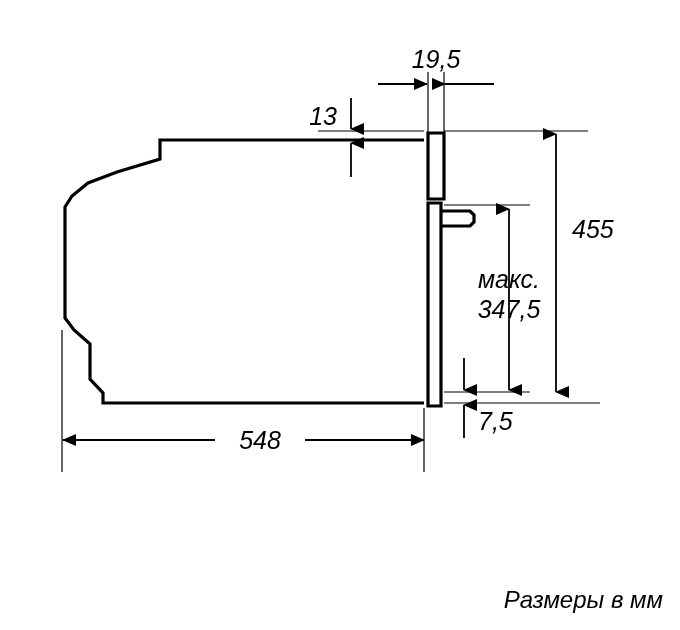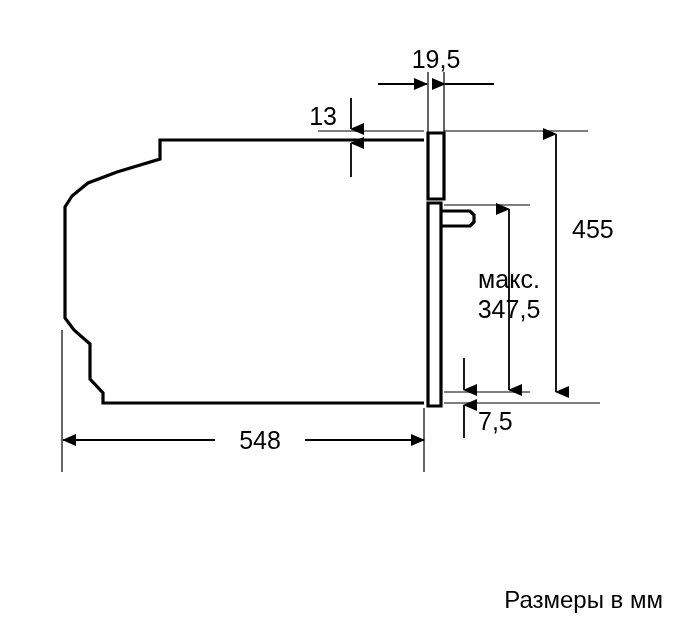--- a/index.html
+++ b/index.html
@@ -13,20 +13,21 @@
     position: relative;
     overflow: hidden;
     font-family: "Liberation Sans", sans-serif;
   }
   #drawing-root {
     position: absolute;
     left: 0;
     top: 0;
     width: 680px;
     height: 526px;
+    font-style: italic;
   }
   svg.tech-drawing {
     display: block;
     width: 680px;
     height: 630px;
     background: #ffffff;
   }
   .outline {
     fill: none;
     stroke: #000000;

